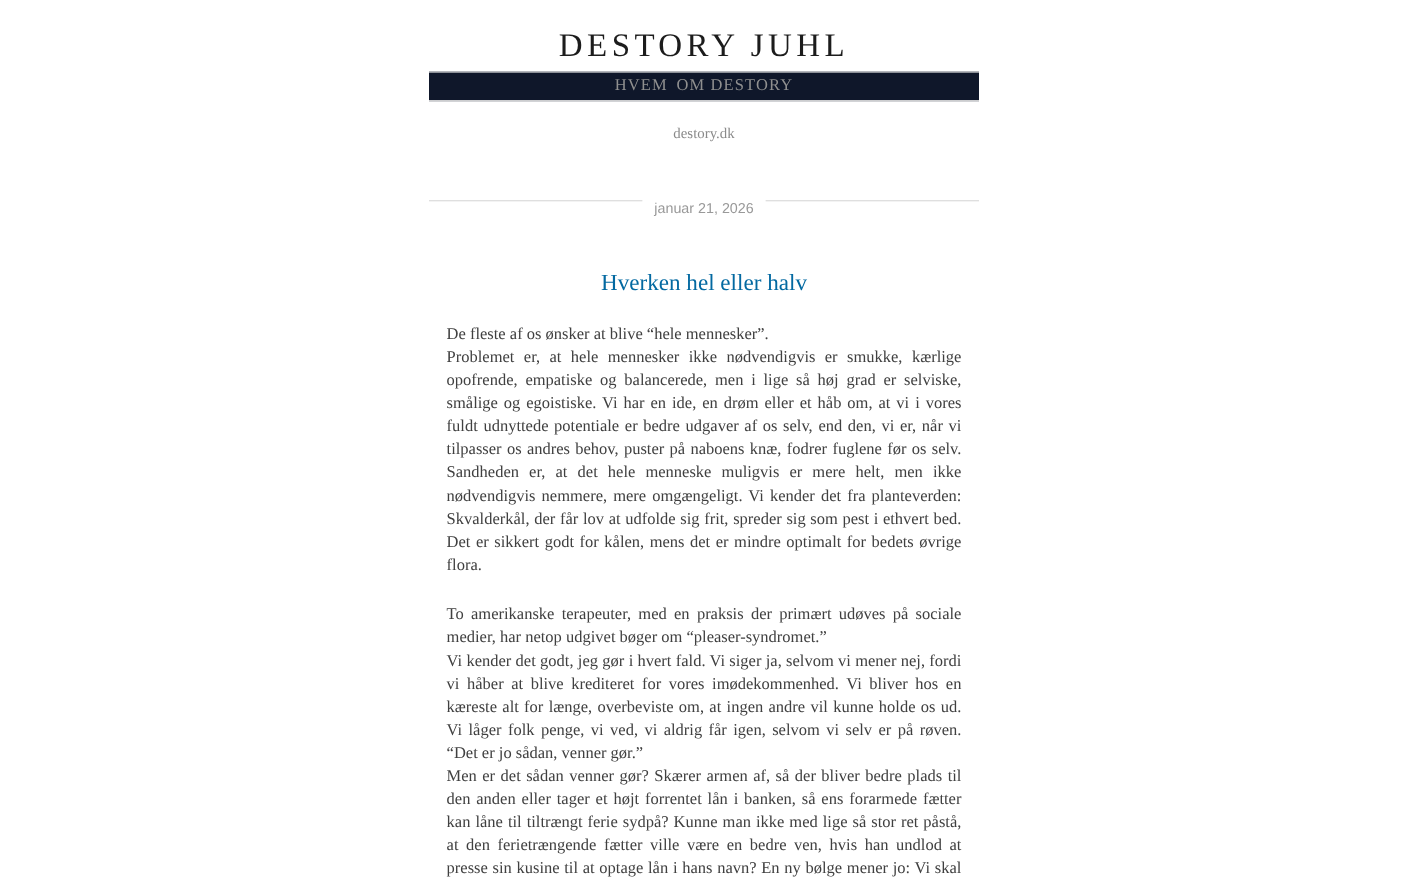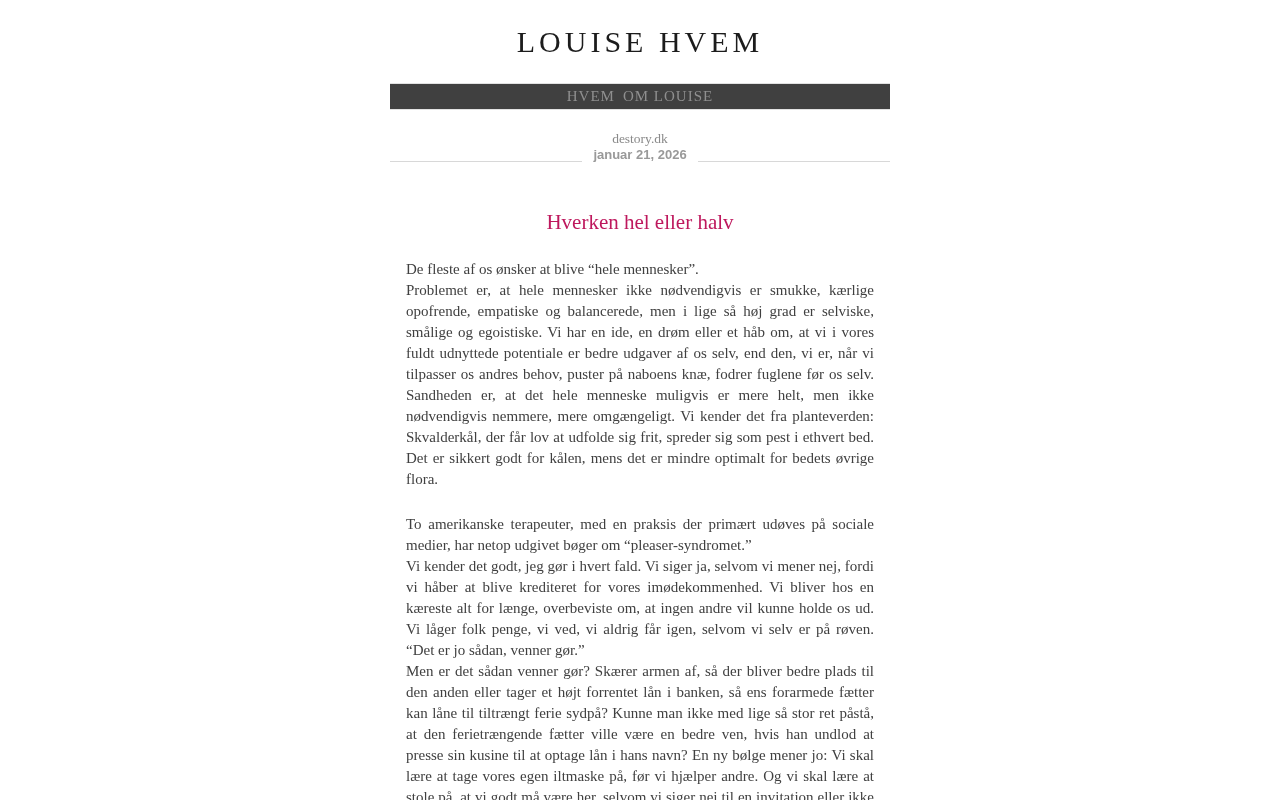--- a/index.html
+++ b/index.html
@@ -19,23 +19,23 @@
     margin: 22px 0 0;
     text-align: center;
     font-size: 30px;
     font-weight: 400;
     letter-spacing: 4px;
     line-height: 40px;
     color: #1c1c1c;
     cursor: pointer;
   }
   .main-nav {
-    margin-top: 21px;
+    margin-top: 3px;
     height: 27px;
-    background: #404040;
+    background: #0f172a;
     border-top: 1px solid #e2e2e2;
     border-bottom: 1px solid #e2e2e2;
     display: flex;
     justify-content: center;
     align-items: center;
     gap: 8px;
   }
   .main-nav a {
     font-size: 15px;
     letter-spacing: 1px;
@@ -44,65 +44,65 @@
     cursor: pointer;
   }
   .tagline {
     margin-top: 21px;
     text-align: center;
     font-size: 13.5px;
     color: #8a8a8a;
   }
   
   .date-row {
+    margin-top: 53px;
     display: flex;
-    align-items: flex-end;
-    font-weight: bold;
+    align-items: flex-start;
   }
   .date-row .rule {
     flex: 1;
     border-top: 1px solid #d8d8d8;
     height: 0;
   }
   .post-date {
     padding: 0 11px;
     font-family: "Liberation Sans", sans-serif;
     font-size: 13px;
     color: #999999;
     white-space: nowrap;
   }
   .post-title {
     margin: 47px 0 0;
     text-align: center;
     font-size: 21px;
     font-weight: 400;
     line-height: 26px;
-    color: #be185d;
+    color: #0369a1;
     cursor: pointer;
   }
   .post-body {
     margin-top: 24px;
     font-size: 15px;
     line-height: 21px;
     color: #404040;
     text-align: justify;
   }
   .post-body p { margin: 0 16px 24px; }
 </style>
 </head>
 <body>
 
 <div class="page">
 
   <header>
-    <h1 class="site-title">LOUISE HVEM</h1>
+    <h1 class="site-title">DESTORY JUHL</h1>
 
     <nav class="main-nav">
       <a>HVEM</a>
-      <a>OM LOUISE</a>
+      <a>OM DESTORY</a>
     </nav>
 
     <div class="tagline">destory.dk</div>
   </header>
 
   <main>
     <div class="date-row">
       <span class="rule"></span>
       <span class="post-date">januar 21, 2026</span>
       <span class="rule"></span>

